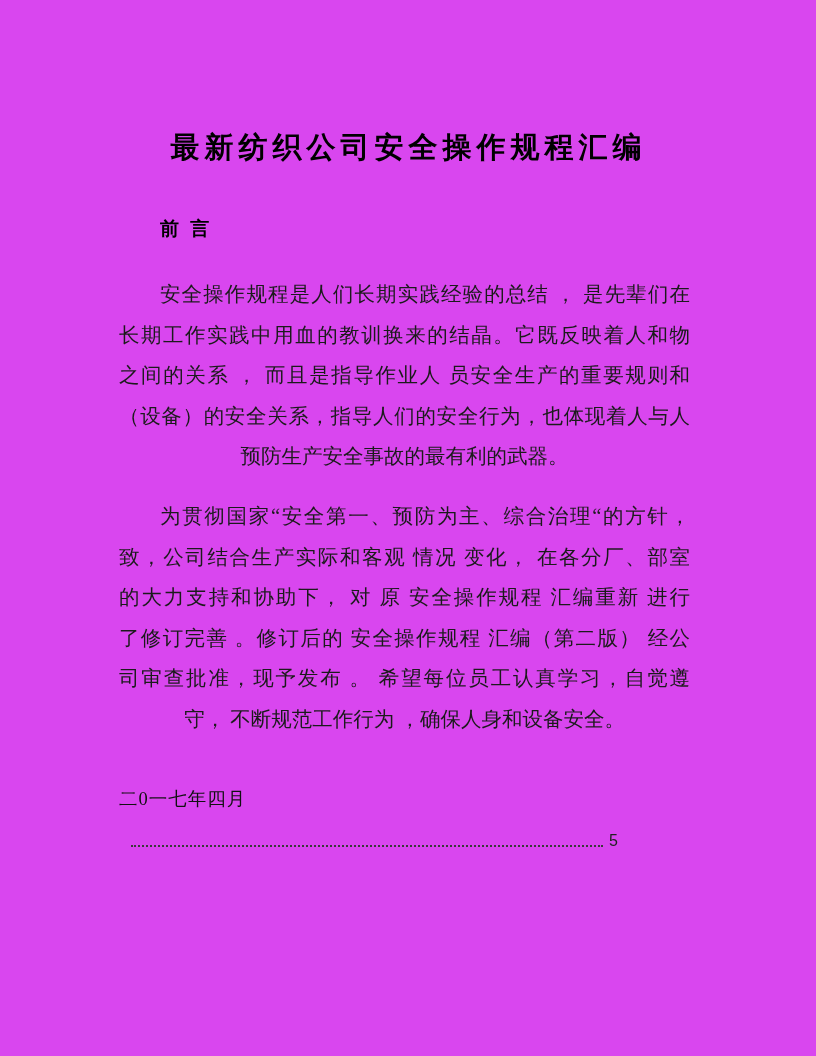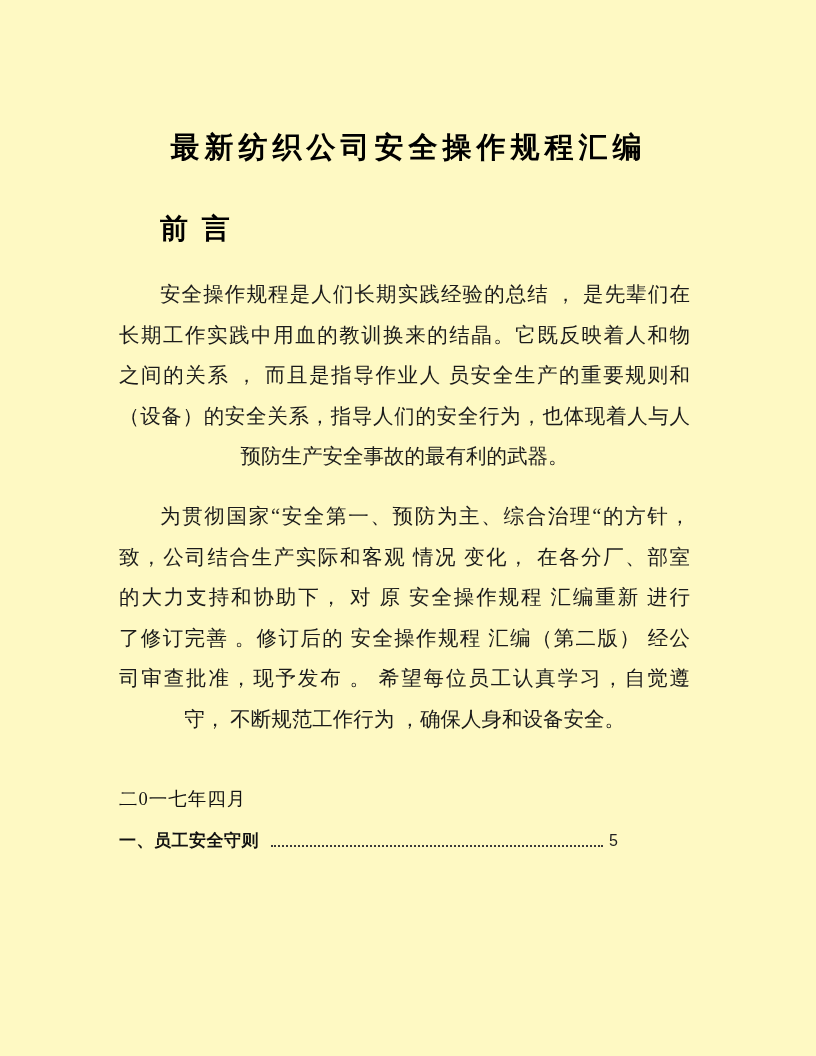--- a/index.html
+++ b/index.html
@@ -10,41 +10,41 @@
   body {
     width: 816px;
     height: 1056px;
     overflow: hidden;
   }
   .page {
     box-sizing: border-box;
     width: 816px;
     height: 1056px;
     padding: 0 126px 0 119px;
-    background: #fef9c3;
+    background: #d946ef;
     color: #1b1b1b;
     font-family: "Liberation Serif", "DejaVu Serif", serif;
   }
   .doc-title {
     margin: 0;
     padding-top: 130px;
     padding-left: 8px;
     font-family: "Liberation Serif", "DejaVu Serif", serif;
     font-size: 29px;
     font-weight: bold;
     color: #000000;
     text-align: center;
     letter-spacing: 5px;
     line-height: 35px;
     white-space: nowrap;
   }
   .preface-heading {
     margin: 52px 0 0 41px;
     font-family: "Liberation Sans", "DejaVu Sans", sans-serif;
-    font-size: 28px;
+    font-size: 19px;
     font-weight: bold;
     color: #000000;
     letter-spacing: 3px;
     line-height: 24px;
   }
   .paragraphs {
     margin-top: 33px;
   }
   .para { margin: 0; }
   .para + .para { margin-top: 19px; }
@@ -121,19 +121,18 @@
         <div class="line">了修订完善 。修订后的 安全操作规程 汇编（第二版） 经公</div>
         <div class="line">司审查批准，现予发布 。 希望每位员工认真学习，自觉遵</div>
         <div class="line last">守， 不断规范工作行为 ，确保人身和设备安全。</div>
       </div>
     </div>
 
   <p class="date-line">二0一七年四月</p>
 
   <div class="toc">
     <div class="toc-row">
-      <span class="toc-label">一、员工安全守则</span>
       <span class="toc-leader"></span>
       <span class="toc-page">5</span>
     </div>
   </div>
 
 </div>
 
 </body></html>

